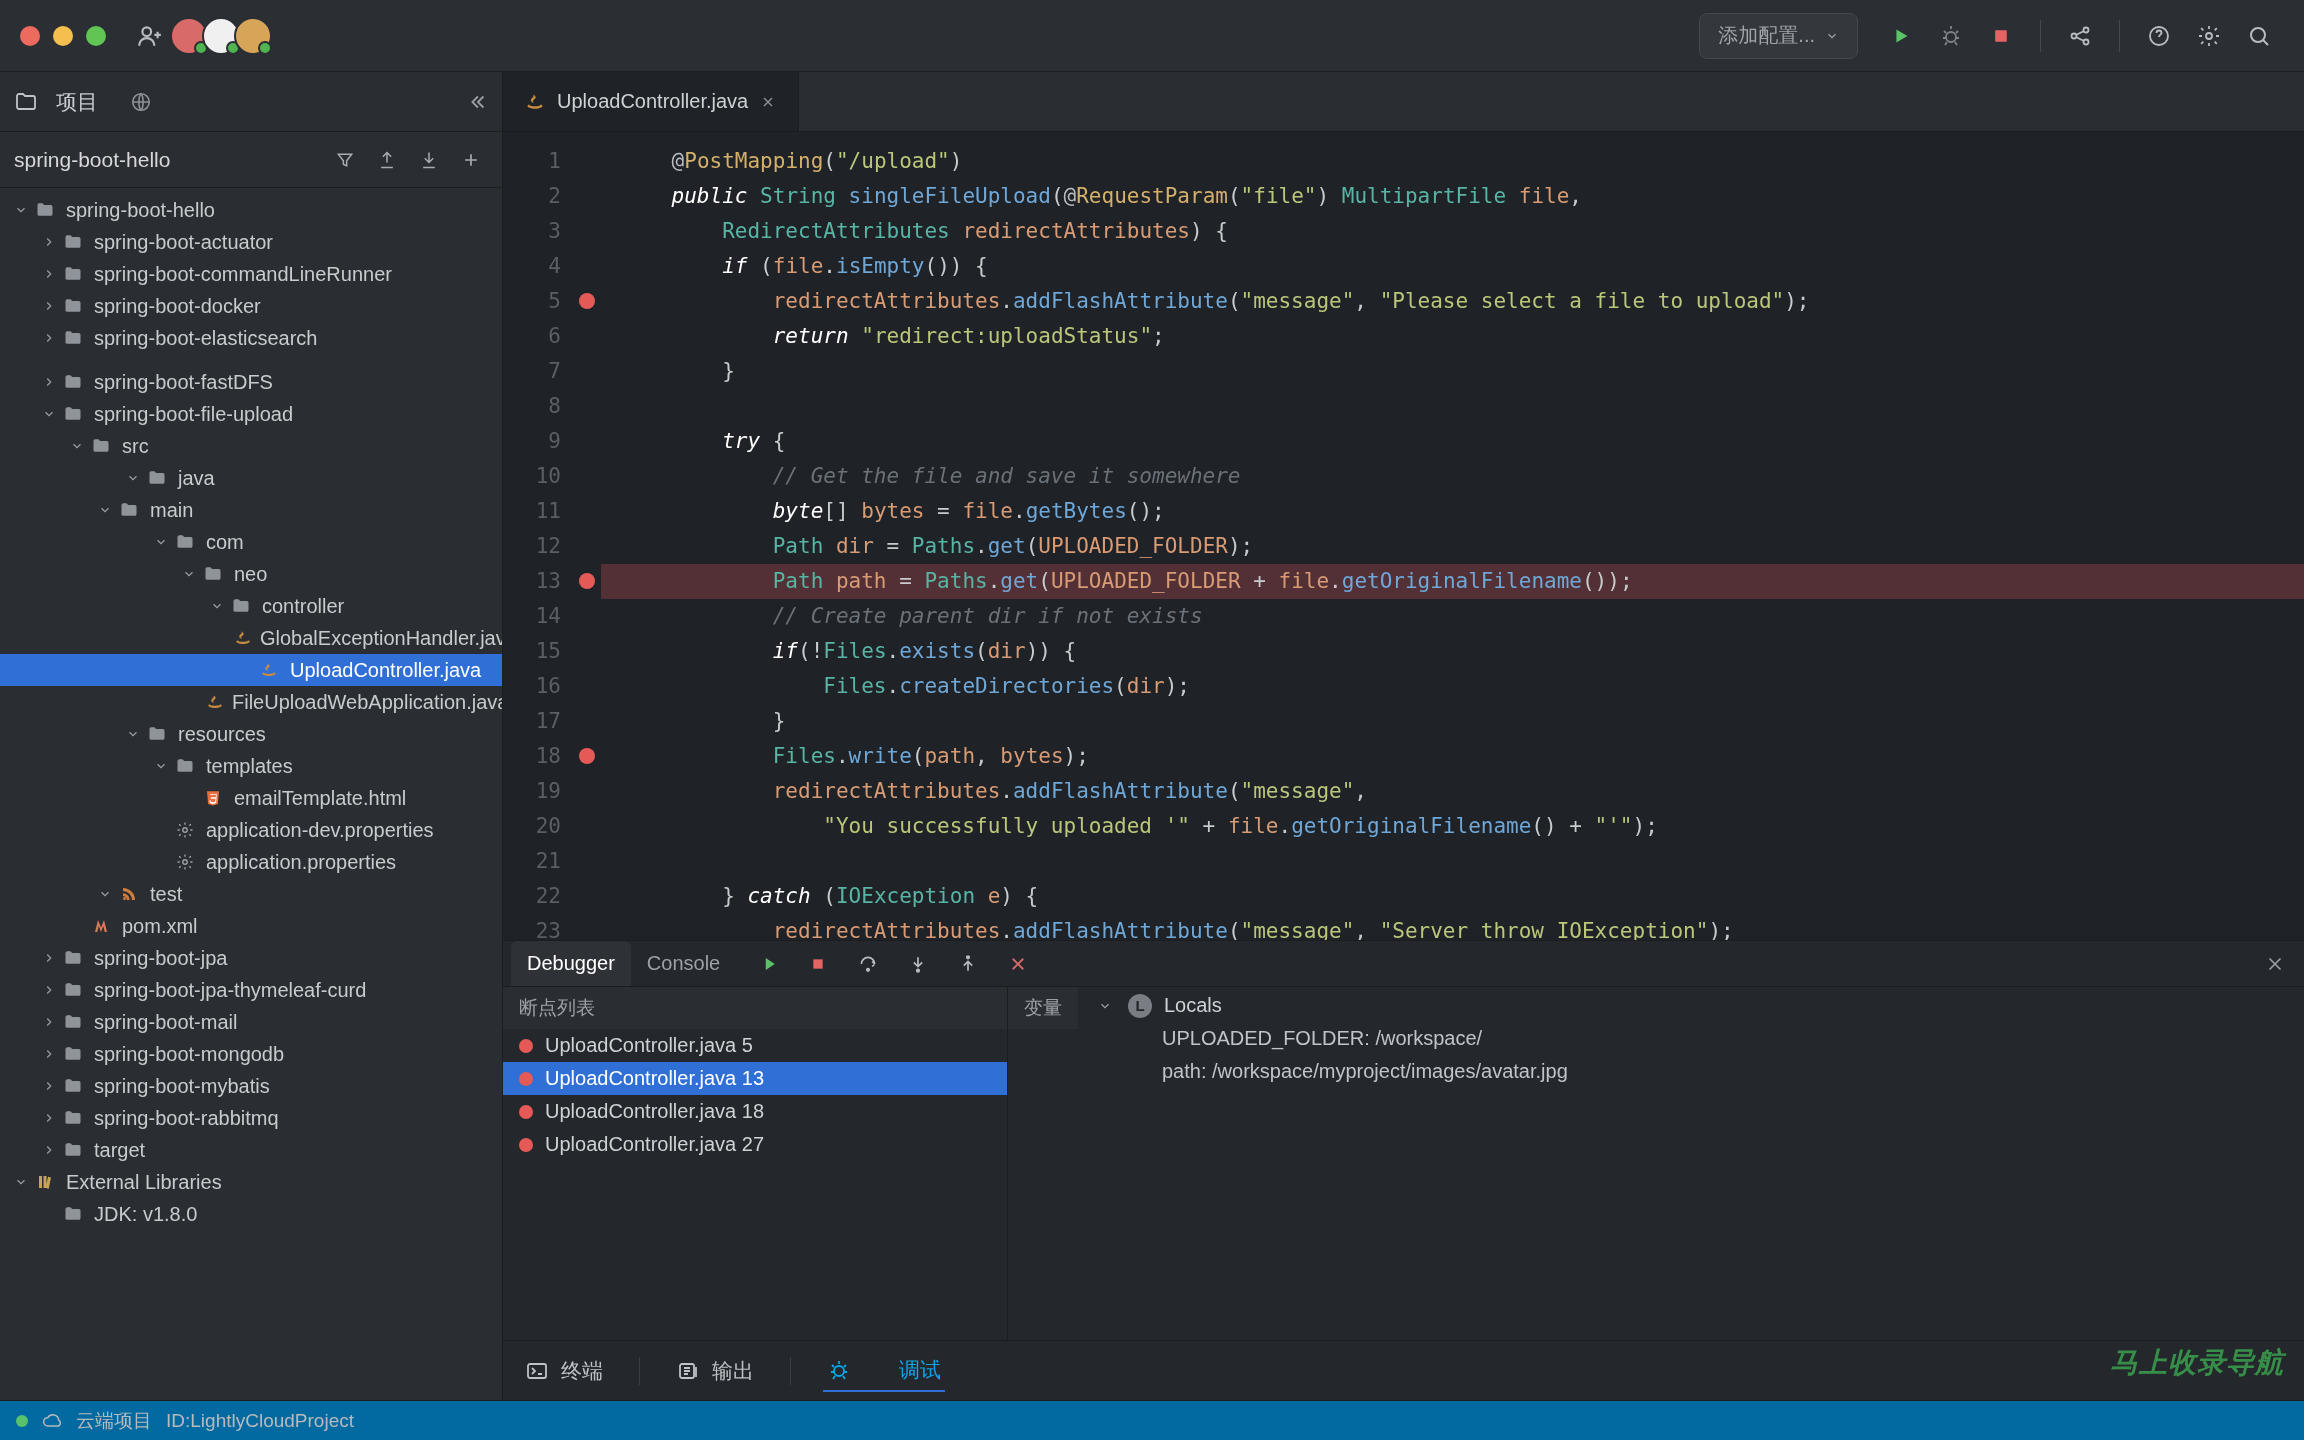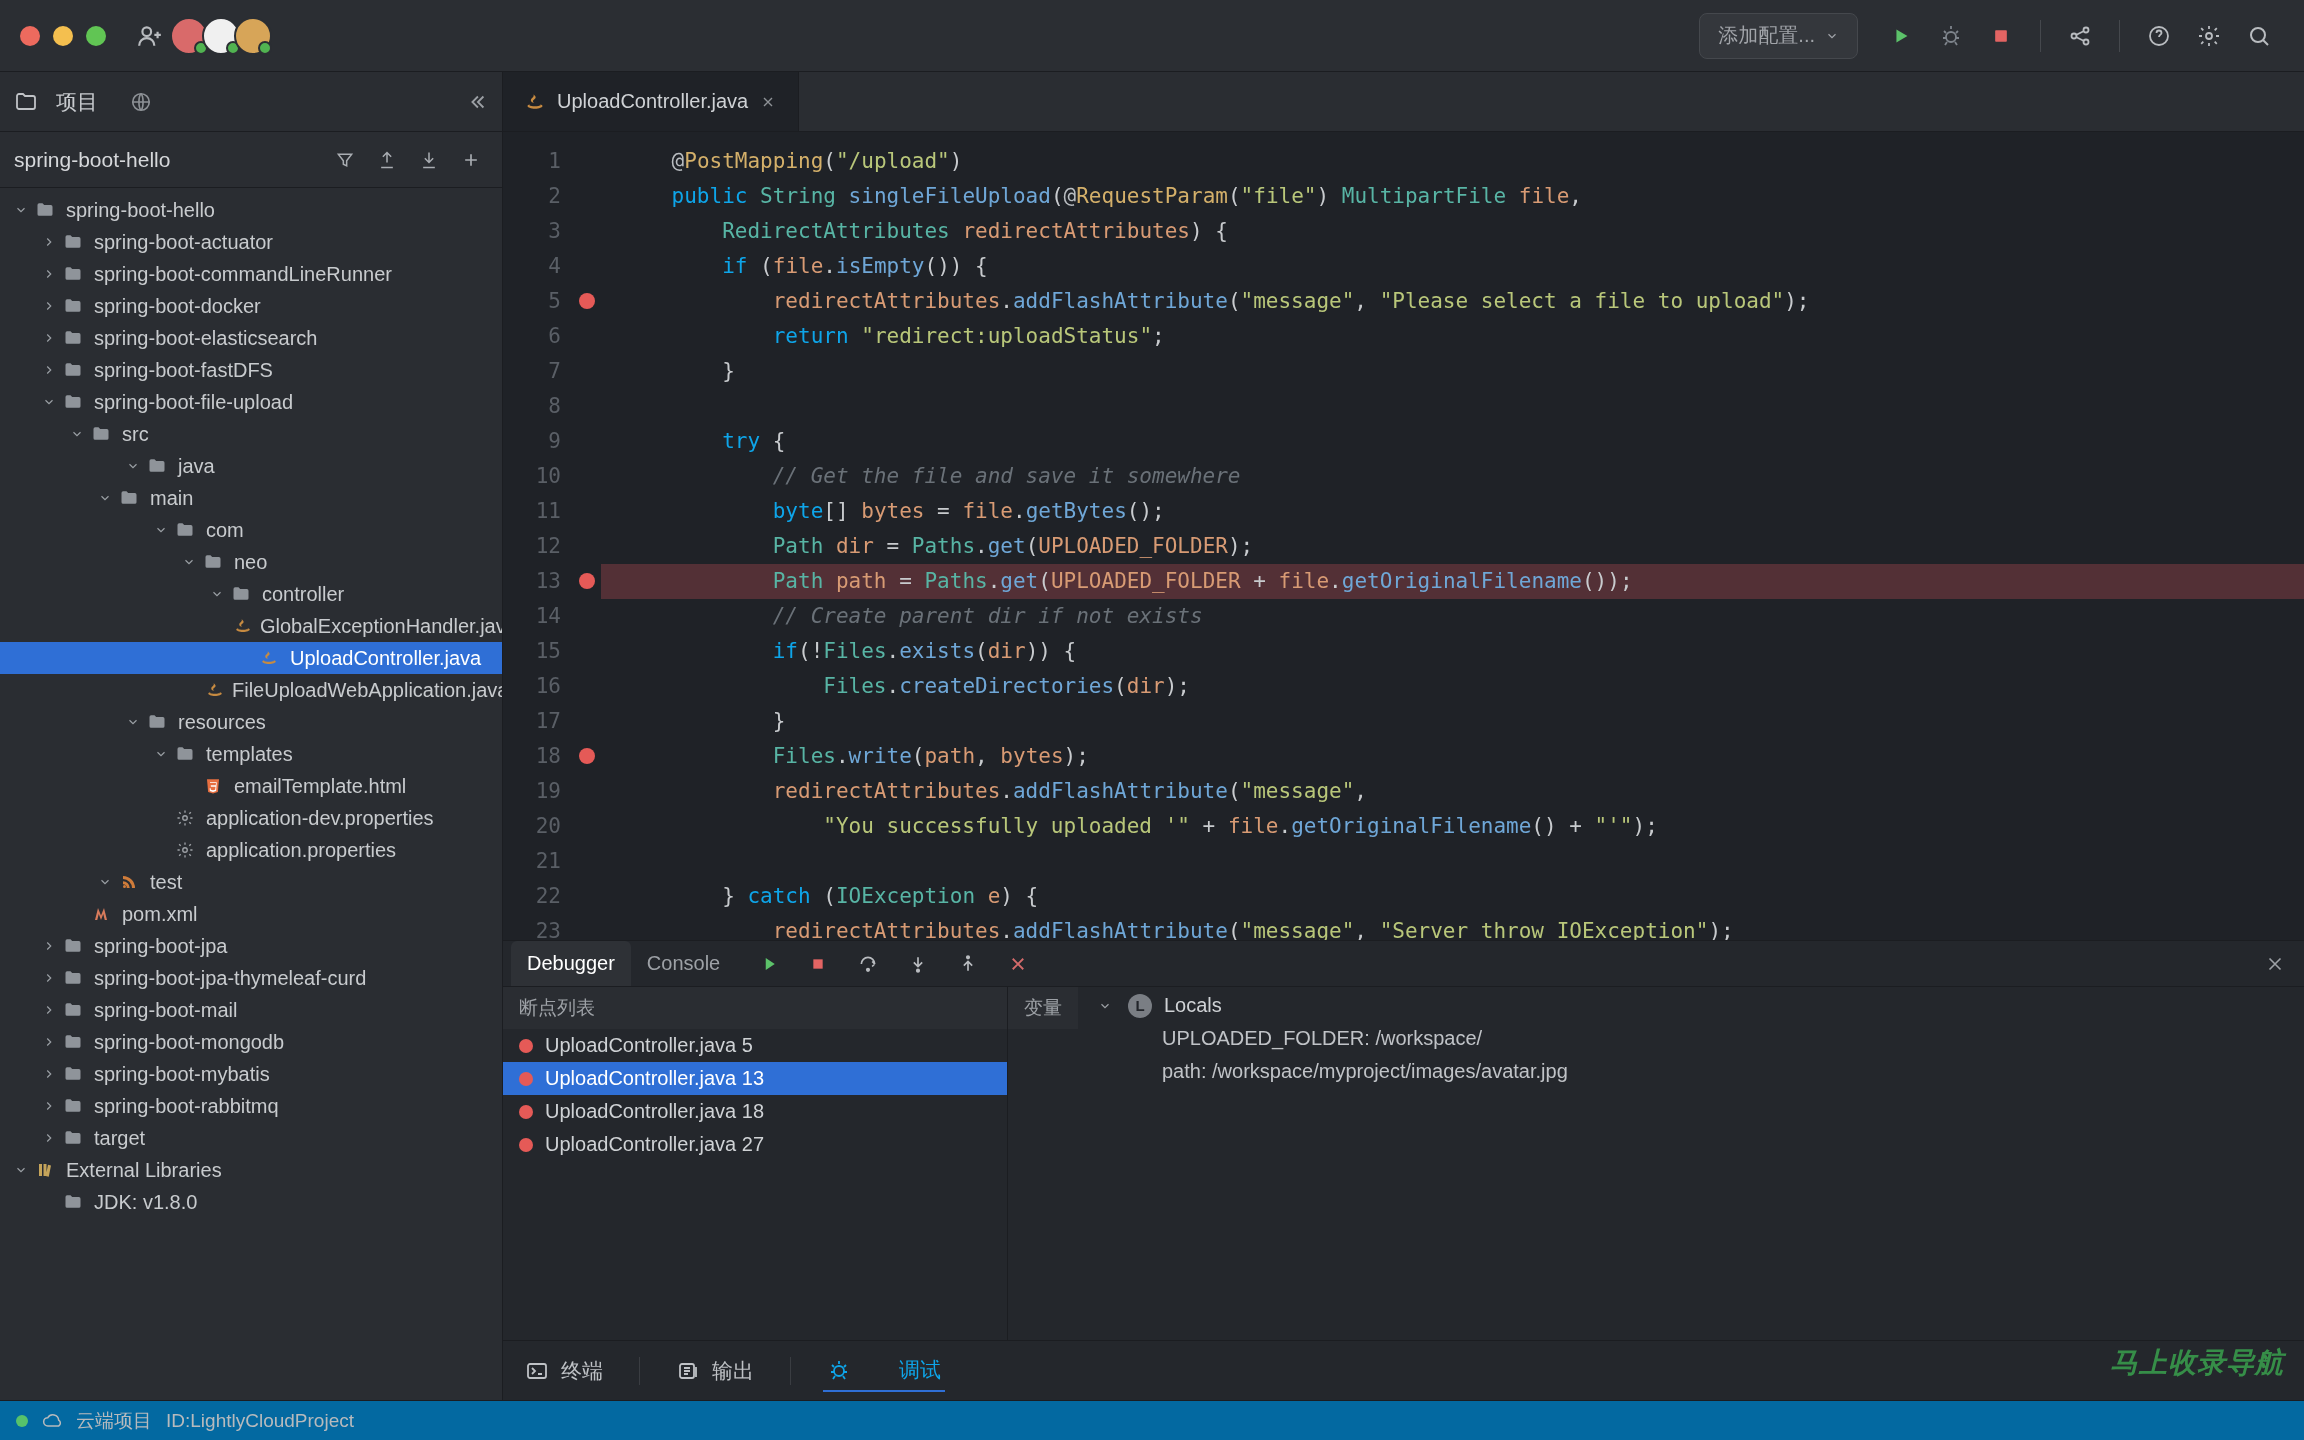--- a/index.html
+++ b/index.html
@@ -63,21 +63,21 @@
 .tab .java-icn{color:#c78b41;}
 .tab .close{color:#8e9297;}
 .code-area{flex:1;display:flex;min-height:0;overflow:hidden;}
 .gutter{width:70px;text-align:right;padding:12px 12px 0 0;color:#5a5f66;font-family:"SF Mono","Menlo",monospace;font-size:21px;line-height:35px;user-select:none;background:#1f2227;}
 .bp-col{width:28px;padding-top:12px;line-height:35px;background:#1f2227;}
 .bp-dot{width:16px;height:16px;border-radius:50%;background:#e55a57;margin:9px auto 10px;}
 .bp-none{height:35px;}
 .code{flex:1;padding:12px 0 0 20px;font-family:"SF Mono","Menlo",monospace;font-size:21px;line-height:35px;white-space:pre;overflow:hidden;position:relative;}
 .code .ln{display:block;height:35px;}
 .code .hl{position:absolute;left:-118px;right:0;height:35px;background:rgba(125,60,67,0.55);z-index:0;}
-.t-kw{color:#0ea5e9;}
+.t-kw{color:#ffffff;font-style:italic;}
 .t-ann{color:#d4b06a;}
 .t-type{color:#58b5a5;}
 .t-fn{color:#6fa7d7;}
 .t-str{color:#b9c77a;}
 .t-var{color:#d89b74;}
 .t-cm{color:#6a7178;font-style:italic;}
 .t-pl{color:#c8cbce;}
 
 .debug-panel{height:400px;display:flex;flex-direction:column;border-top:1px solid #1b1d21;background:#24272c;}
 .debug-tabs{height:46px;display:flex;align-items:center;border-bottom:1px solid #1b1d21;padding-left:8px;}
@@ -296,21 +296,21 @@
                 <path d="M9 6l6 6-6 6"></path>
               </svg>
             </span>
             <span class="tree-icn folder-fill">
               <svg width="20" height="20" viewBox="0 0 24 24" fill="currentColor">
                 <path d="M3 6a2 2 0 012-2h4l2 2h8a2 2 0 012 2v9a2 2 0 01-2 2H5a2 2 0 01-2-2V6z"></path>
               </svg>
             </span>
             <span>spring-boot-elasticsearch</span>
           </div>
-          <div class="tree-row" style="padding-left: 38px;">
+          <div class="tree-row" style="padding-left: 38px; margin-top: 12px;">
             <span class="chev ">
               <svg width="14" height="14" viewBox="0 0 24 24" fill="none" stroke="currentColor" stroke-width="2">
                 <path d="M9 6l6 6-6 6"></path>
               </svg>
             </span>
             <span class="tree-icn folder-fill">
               <svg width="20" height="20" viewBox="0 0 24 24" fill="currentColor">
                 <path d="M3 6a2 2 0 012-2h4l2 2h8a2 2 0 012 2v9a2 2 0 01-2 2H5a2 2 0 01-2-2V6z"></path>
               </svg>
             </span>

